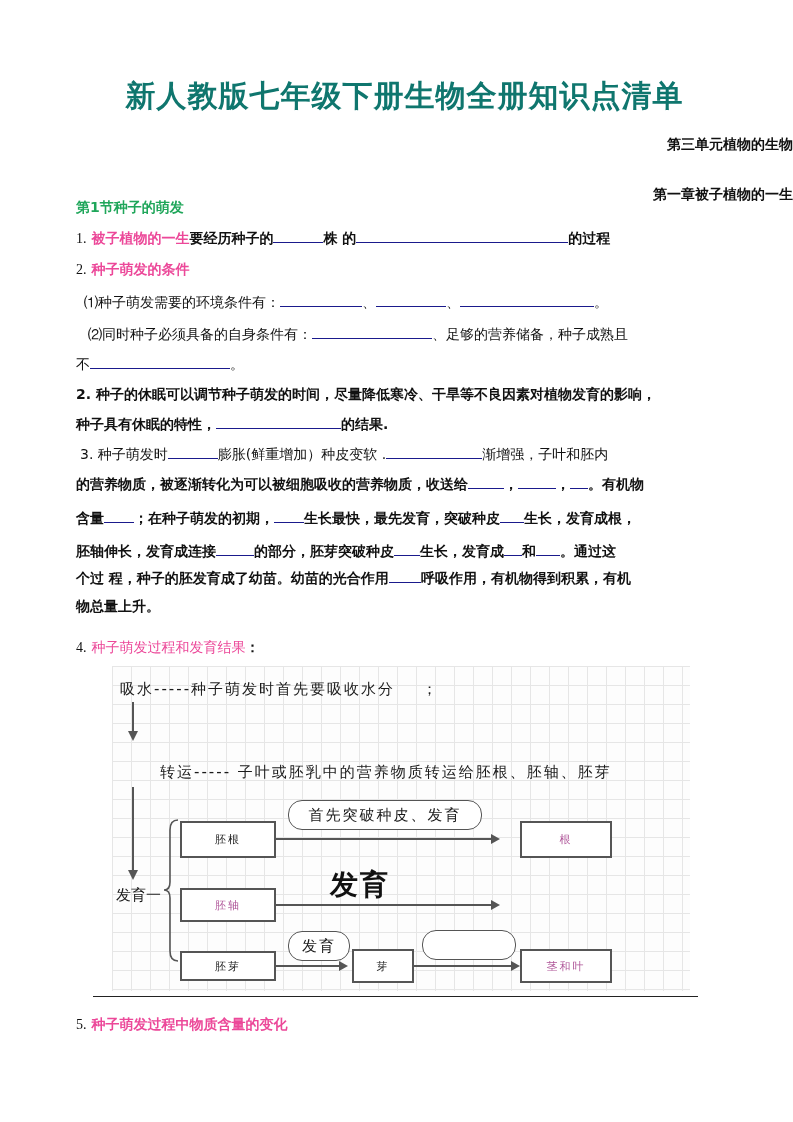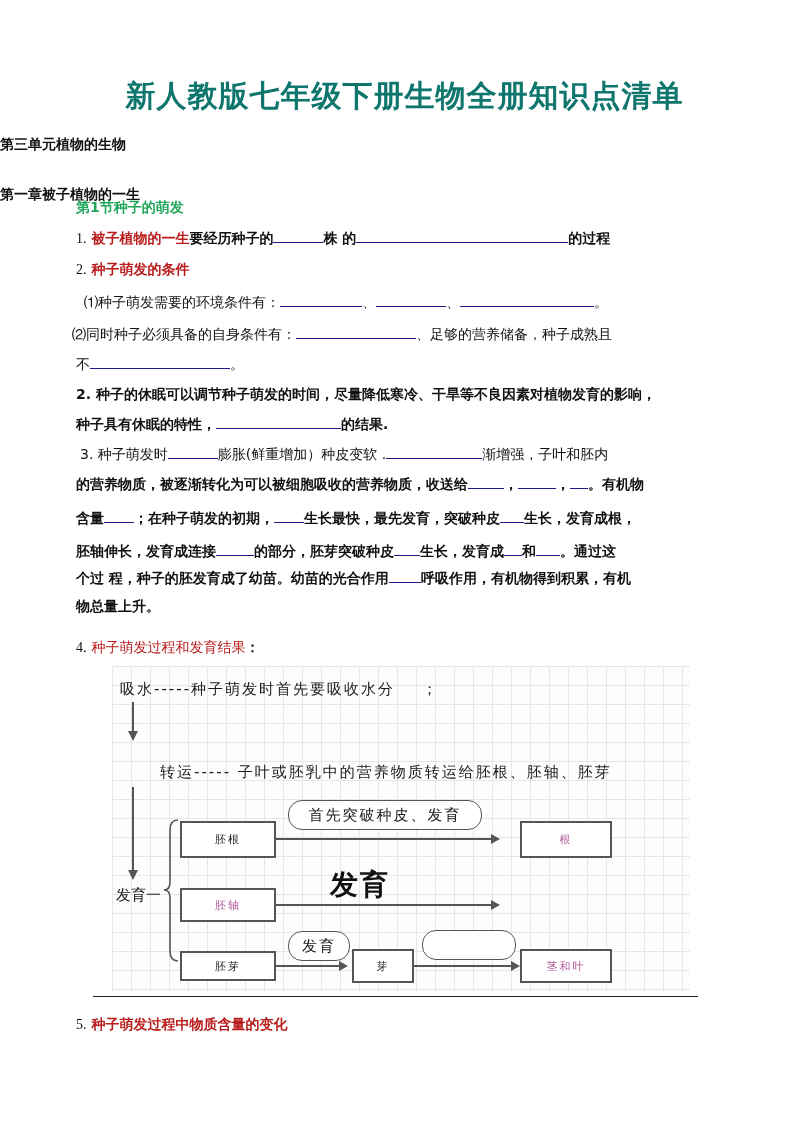--- a/index.html
+++ b/index.html
@@ -6,23 +6,23 @@
   body {
     width: 793px; height: 1122px; position: relative; overflow: hidden;
     font-family: "DejaVu Sans", "Liberation Sans", sans-serif;
     color: #111111;
   }
   .abs { position: absolute; white-space: nowrap; }
   .title {
     left: 0; width: 793px; top: 76px; text-align: center;
     font-size: 30px; font-weight: bold; color: #0f766e; letter-spacing: 1px; padding-left: 8px;
   }
-  .sub { left: 0; width: 793px; text-align: left; font-size: 14px; font-weight: bold; color: #111; }
+  .sub { left: 0; width: 793px; text-align: right; font-size: 14px; font-weight: bold; color: #111; }
   .line { left: 76px; font-size: 14px; font-weight: bold; color: #111; line-height: 20px; }
-  .red { color: #b91c1c; text-align: right; }
+  .red { color: #ec4899; text-align: right; }
   .green { color: #1fa65a; }
   .blank {
     display: inline-block; border-bottom: 1.3px solid #1a1a8c; height: 14px; vertical-align: baseline;
   }
   .serifnum { font-family: "Liberation Serif", serif; font-weight: normal; }
 
   
   .diagram {
     position: absolute; left: 112px; top: 666px; width: 578px; height: 325px;
     background-color: #fdfdfd;
@@ -75,21 +75,21 @@
 
 <div class="abs line" style="top:259px;">
   <span class="serifnum">2.</span>
   <span class="red">种子萌发的条件</span>
 </div>
 
 <div class="abs line" style="top:292px; left:84px; font-weight:normal;">
   <span>⑴种子萌发需要的环境条件有：</span><span class="blank" style="width:82px"></span><span>、</span><span class="blank" style="width:70px"></span><span>、</span><span class="blank" style="width:134px"></span><span>。</span>
 </div>
 
-<div class="abs line" style="top:324px; left:72px; font-weight:normal;">
+<div class="abs line" style="top:324px; left:88px; font-weight:normal;">
   <span>⑵同时种子必须具备的自身条件有：</span><span class="blank" style="width:120px"></span><span>、足够的营养储备，种子成熟且</span>
 </div>
 
 <div class="abs line" style="top:354px; font-weight:normal;">
   <span>不</span><span class="blank" style="width:140px"></span><span>。</span>
 </div>
 
 <div class="abs line" style="top:384px;">2. 种子的休眠可以调节种子萌发的时间，尽量降低寒冷、干旱等不良因素对植物发育的影响，</div>
 <div class="abs line" style="top:414px;">
   <span>种子具有休眠的特性，</span><span class="blank" style="width:125px"></span><span>的结果.</span>

